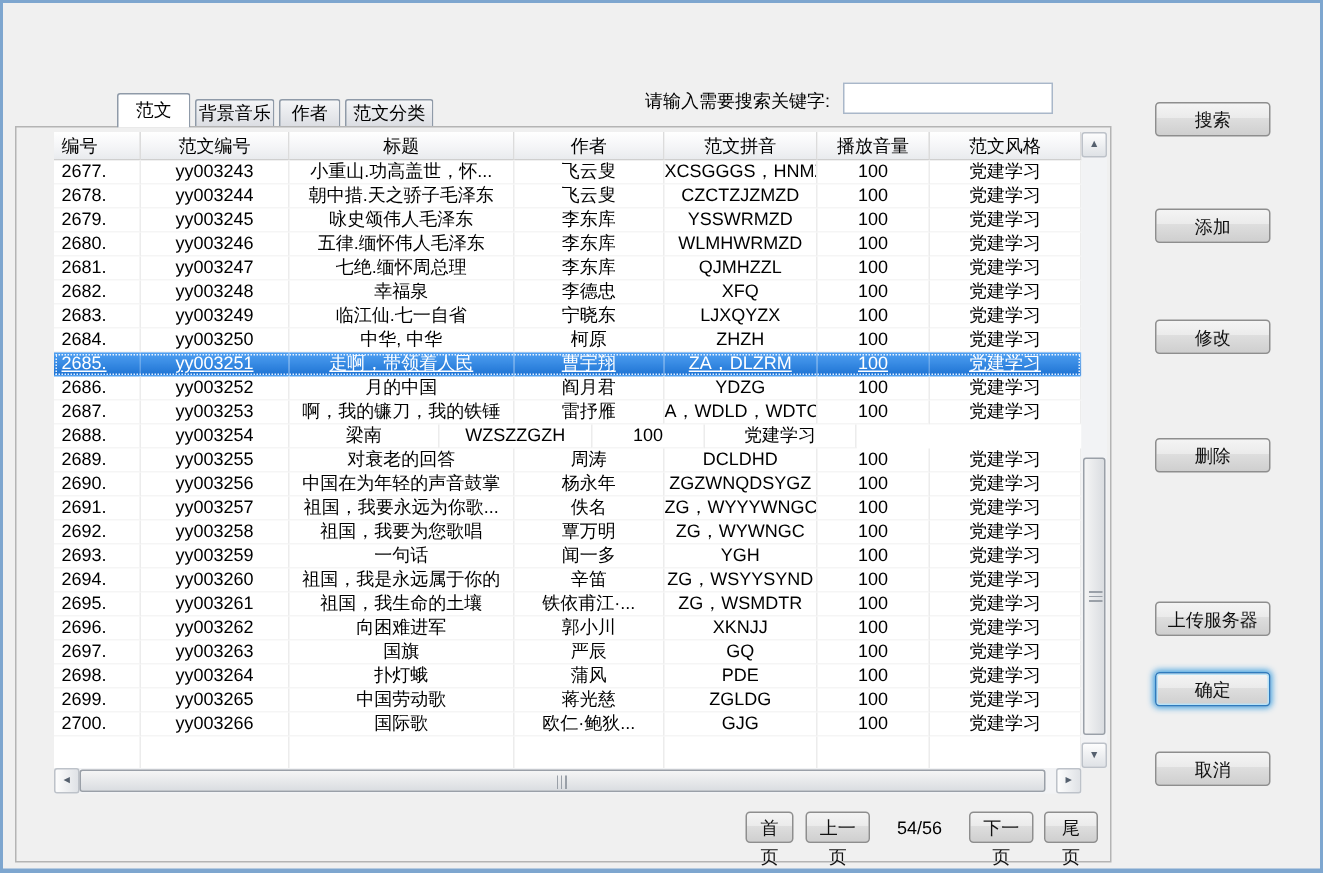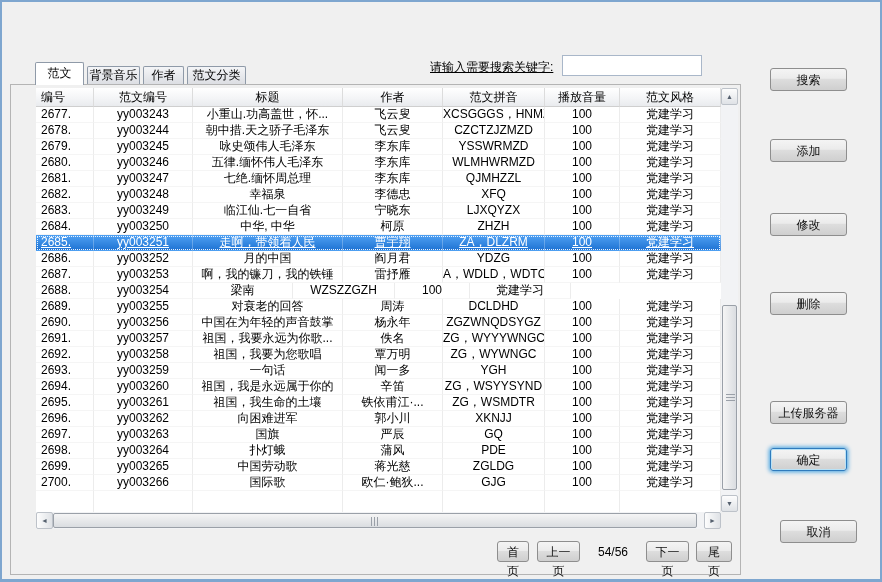--- a/index.html
+++ b/index.html
@@ -23,31 +23,31 @@
     background:linear-gradient(to bottom,#f0a38c,var(--close-red,#d9553f) 40%,#b02a18 60%,#c86a52);
     border:1px solid #7e2417;border-top:none;border-radius:0 0 4px 4px;
     color:#fff;font-weight:bold;font-size:11px;text-align:center;line-height:15px;
     text-shadow:0 1px 1px rgba(0,0,0,.5);cursor:pointer;
   }
   
   .tab{
     position:absolute;text-align:center;cursor:pointer;
     border:1px solid #8f9aa8;border-bottom:none;border-radius:2px 2px 0 0;
     background:linear-gradient(to bottom,#f4f5f7,#dcdee3);
-    top:66px;height:18px;line-height:17px;z-index:3;
+    top:66px;height:18px;line-height:17px;z-index:3;margin-left:43px;
   }
   .tab.active{
     top:62px;height:23px;line-height:21px;background:#fff;z-index:4;
   }
   .tab.t0{left:35px;width:49px;}
   .tab.t1{left:87px;width:53px;}
   .tab.t2{left:143px;width:41px;}
   .tab.t3{left:187px;width:59px;}
   
-  .searchlabel{position:absolute;left:430px;top:59px;text-decoration:underline;}
+  .searchlabel{position:absolute;left:430px;top:59px;}
   .searchinput{
     position:absolute;left:562px;top:55px;width:140px;height:21px;
     border:1px solid #a9b7c9;background:#fff;font:inherit;padding:0 3px;
   }
   
   .pane{position:absolute;left:10px;top:84px;width:731px;height:491px;
     border:1px solid #b4b4b4;background:#f0f0f0;z-index:1;}
   
   .theader{position:absolute;left:36px;top:88px;width:685px;height:19px;display:flex;z-index:2;}
   .hcell{
@@ -106,21 +106,21 @@
   }
   
   .btn{
     position:absolute;display:block;text-align:center;cursor:pointer;
     background:linear-gradient(to bottom,#f4f4f4,#ebebeb 45%,#dedede 46%,#cfcfcf);
     border:1px solid #8e8e8e;border-radius:3px;font:inherit;color:#111;
     z-index:2;
   }
   .side{left:770px;width:77px;height:23px;line-height:21px;}
   .b-search{top:68px;} .b-add{top:139px;} .b-edit{top:213px;} .b-del{top:292px;}
-  .b-upload{top:401px;} .b-ok{top:448px;} .b-cancel{top:520px;margin-left:10px;}
+  .b-upload{top:401px;} .b-ok{top:448px;} .b-cancel{top:501px;}
   .btn.default{
     border:1px solid #2f7bbd;
     box-shadow:0 0 4px 1px var(--glow,#41a1e0), inset 0 0 0 1px #b9e2f6;
   }
   .pg{height:21px;line-height:19px;z-index:2;}
   .pg.first{left:497px;top:541px;width:32px;}
   .pg.prev {left:537px;top:541px;width:43px;}
   .pg.next {left:646px;top:541px;width:43px;}
   .pg.last {left:696px;top:541px;width:36px;}
   .pageind{position:absolute;left:588px;top:545px;width:50px;text-align:center;z-index:2;}

